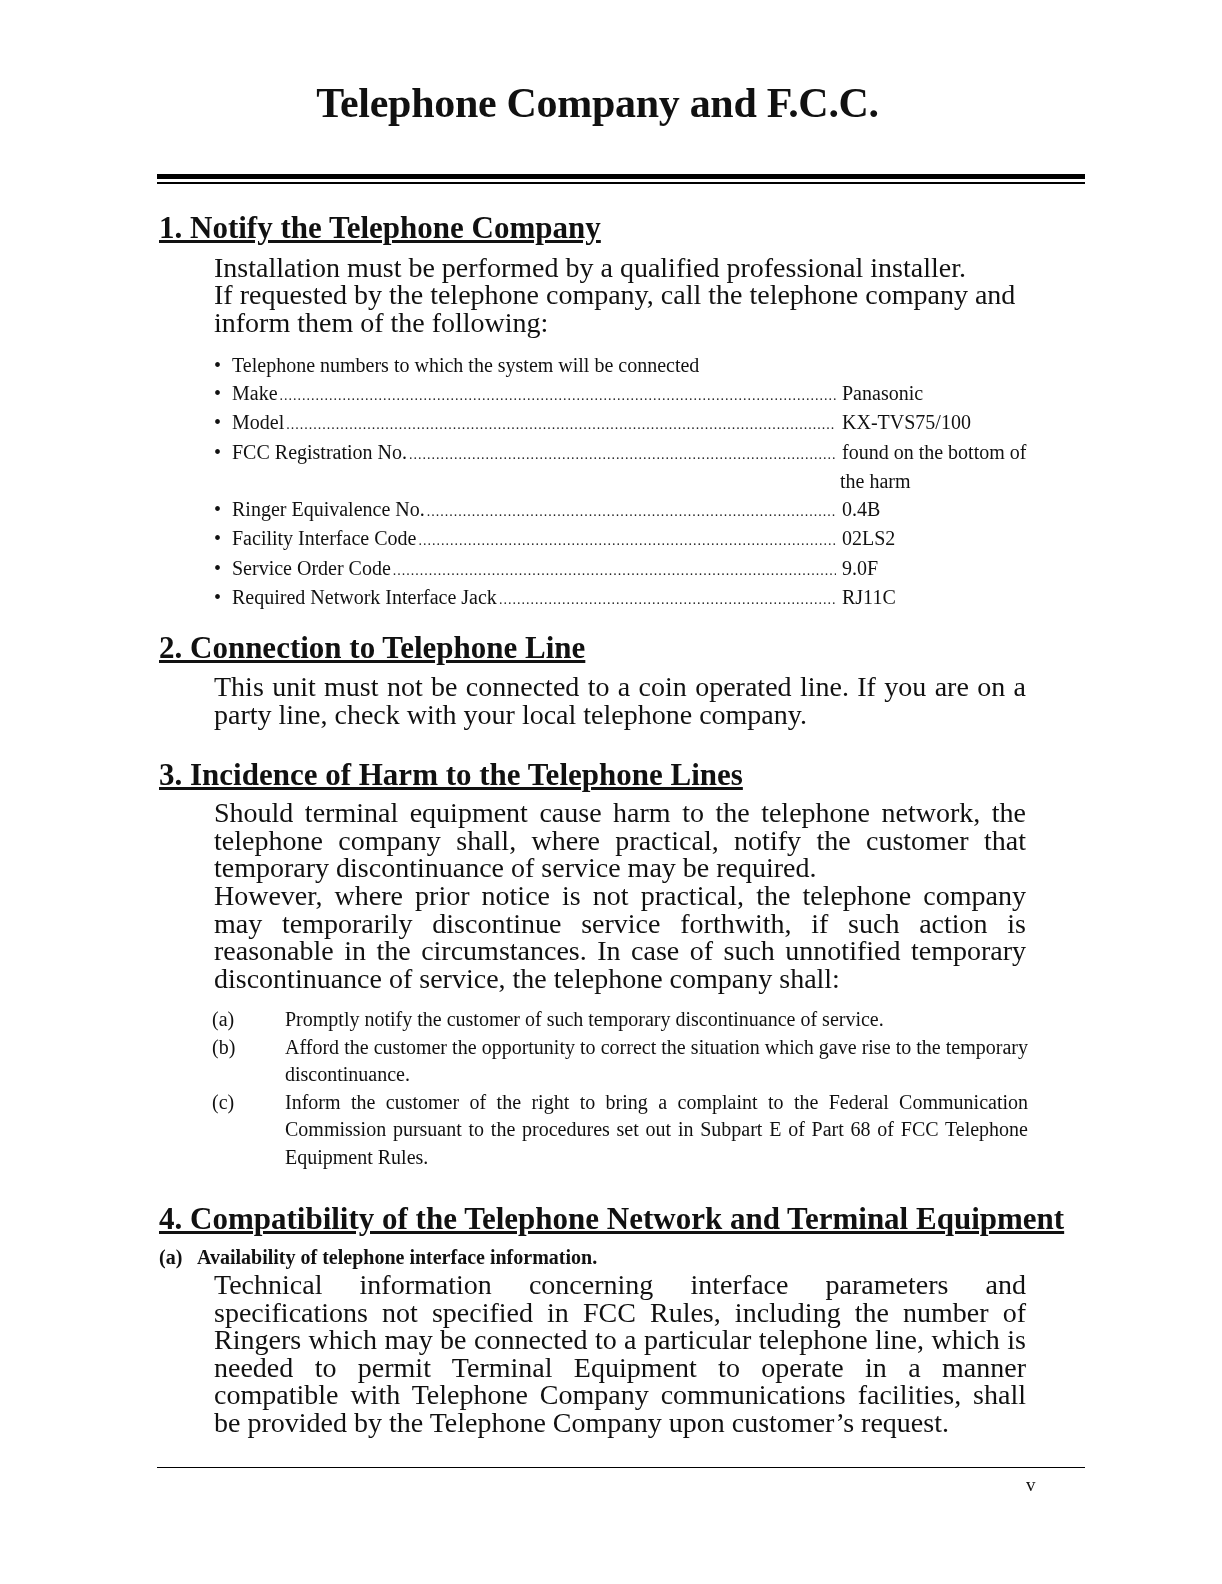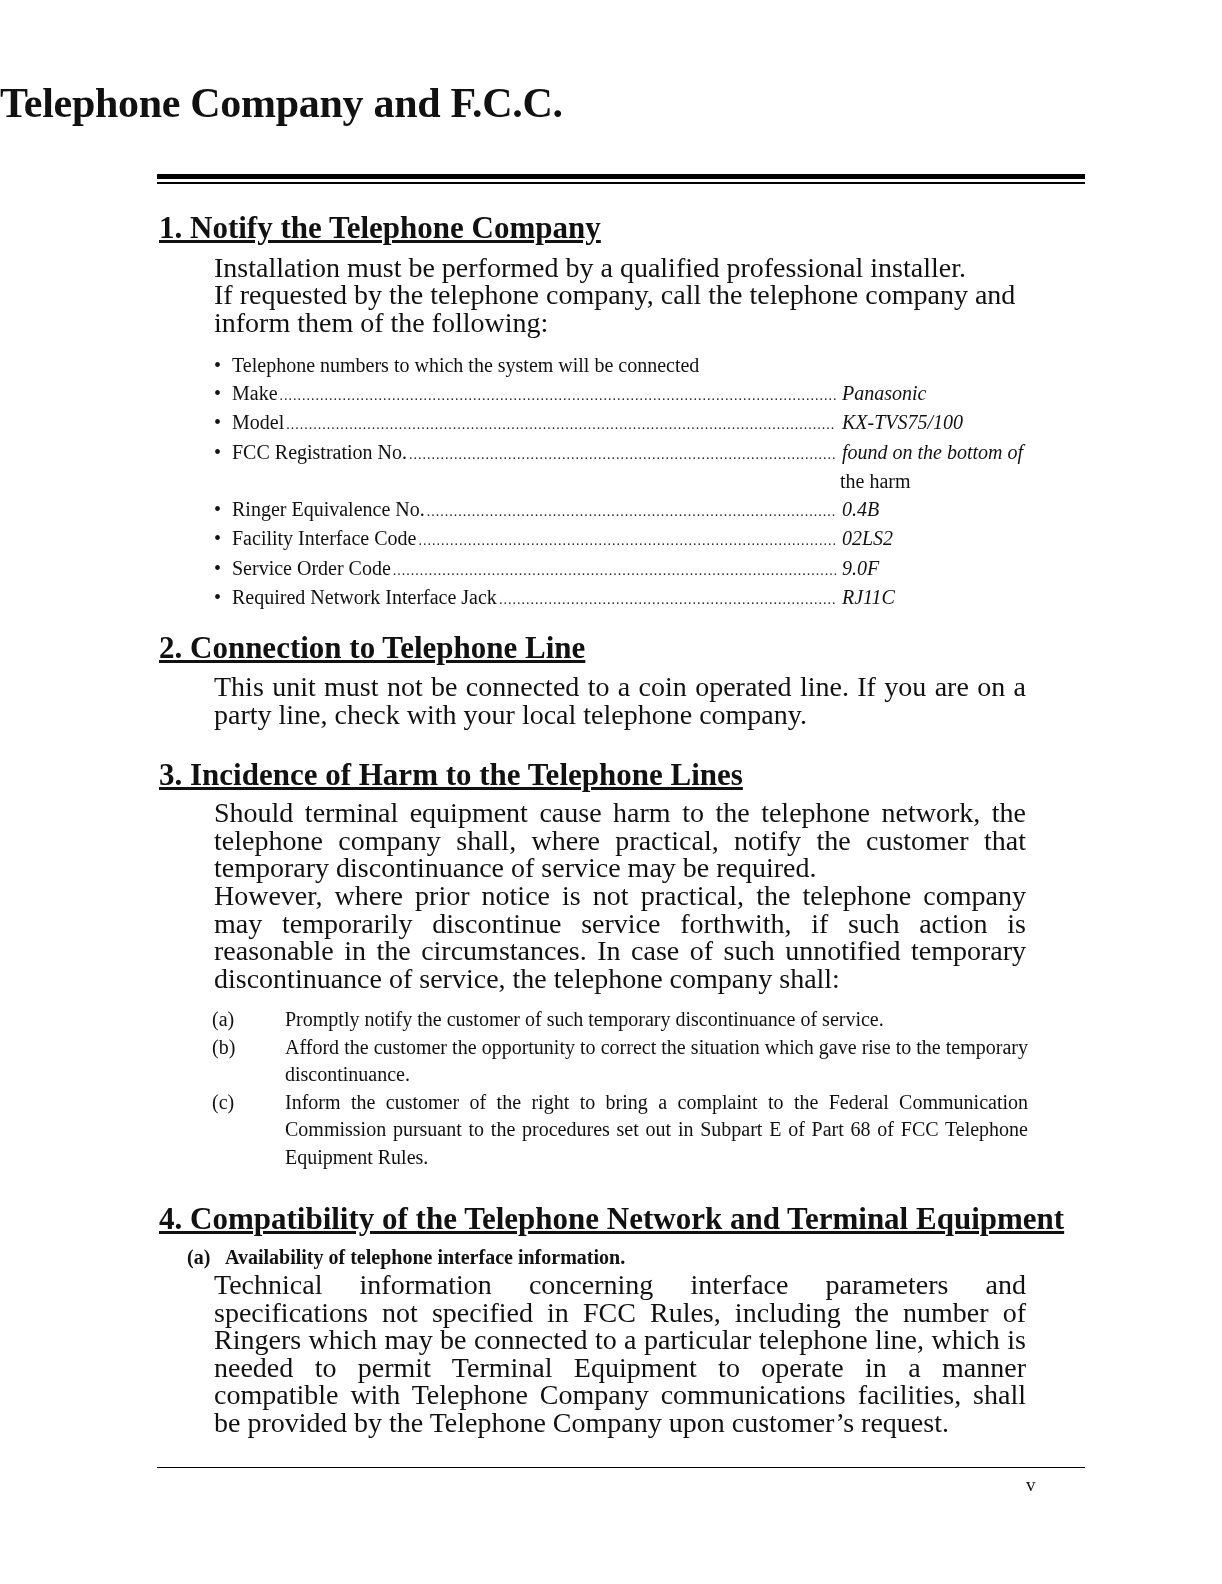--- a/index.html
+++ b/index.html
@@ -2,21 +2,21 @@
 <html><head>
 <meta charset="utf-8">
 <style>
   html, body { margin: 0; padding: 0; background: #ffffff; }
   body {
     width: 1222px; height: 1584px; position: relative; overflow: hidden;
     font-family: "Liberation Serif", "DejaVu Serif", serif; color: #111;
   }
   .title {
     position: absolute; left: 0; width: 1195px; top: 76px;
-    font-weight: bold; font-size: 42px; line-height: 54px;
+    text-align: center; font-weight: bold; font-size: 42px; line-height: 54px;
     letter-spacing: -0.3px;
   }
   .title div { margin: 0; }
   .title-rule {
     position: absolute; left: 157px; width: 928px; top: 174px;
     border-top: 5px solid #000; height: 3px; border-bottom: 2px solid #000;
   }
   .h1 {
     position: absolute; left: 159px; font-weight: bold; font-size: 31px; line-height: 30px; text-decoration: underline;
   }
@@ -25,21 +25,21 @@
   }
   .p.just { text-align: justify; text-align-last: left; }
   .list { position: absolute; left: 214px; width: 860px; font-size: 20px; line-height: 27.5px; }
   .li { display: flex; align-items: baseline; }
   .li .bullet { width: 18px; flex: 0 0 18px; }
   .li .label { white-space: nowrap; }
   .li .dots {
     flex: 1 1 auto; overflow: hidden; white-space: nowrap; margin: 0 6px 0 2px;
     font-size: 14px; letter-spacing: 1px; color: #222;
   }
-  .li .value { flex: 0 0 232px; white-space: nowrap; font-style: italic; }
+  .li .value { flex: 0 0 232px; white-space: nowrap; }
   .li .cont { padding-left: 626px; }
   .alist { position: absolute; left: 212px; width: 816px; font-size: 20px; line-height: 27.5px; }
   .aitem { display: flex; text-align: justify; text-align-last: left; }
   .aitem .mark { flex: 0 0 40px; }
   .aitem .txt { flex: 1; text-align: justify; margin-left: 33px; }
   .sub {
     position: absolute; left: 159px; font-weight: bold; font-size: 20px; line-height: 27px;
   }
   .sub .mark { display: inline-block; width: 38px; }
   .footer-rule {
@@ -127,19 +127,19 @@
     <span class="mark">(b)</span>
     <span class="txt">Afford the customer the opportunity to correct the situation which gave rise to the temporary discontinuance.</span>
   </div>
   <div class="aitem">
     <span class="mark">(c)</span>
     <span class="txt">Inform the customer of the right to bring a complaint to the Federal Communication Commission pursuant to the procedures set out in Subpart E of Part 68 of FCC Telephone Equipment Rules.</span>
   </div>
 </div>
 
 <div class="h1" style="top:1204px;">4. Compatibility of the Telephone Network and Terminal Equipment</div>
-<div class="sub" style="top:1244px;margin-left:28px;">
+<div class="sub" style="top:1244px;">
   <span class="mark">(a)</span><span>Availability of telephone interface information.</span>
 </div>
 <div class="p just" style="top:1271px;">Technical information concerning interface parameters and specifications not specified in FCC Rules, including the number of Ringers which may be connected to a particular telephone line, which is needed to permit Terminal Equipment to operate in a manner compatible with Telephone Company communications facilities, shall be provided by the Telephone Company upon customer’s request.</div>
 
 <div class="footer-rule"></div>
 <div class="page-num">v</div>
 
 </body></html>

